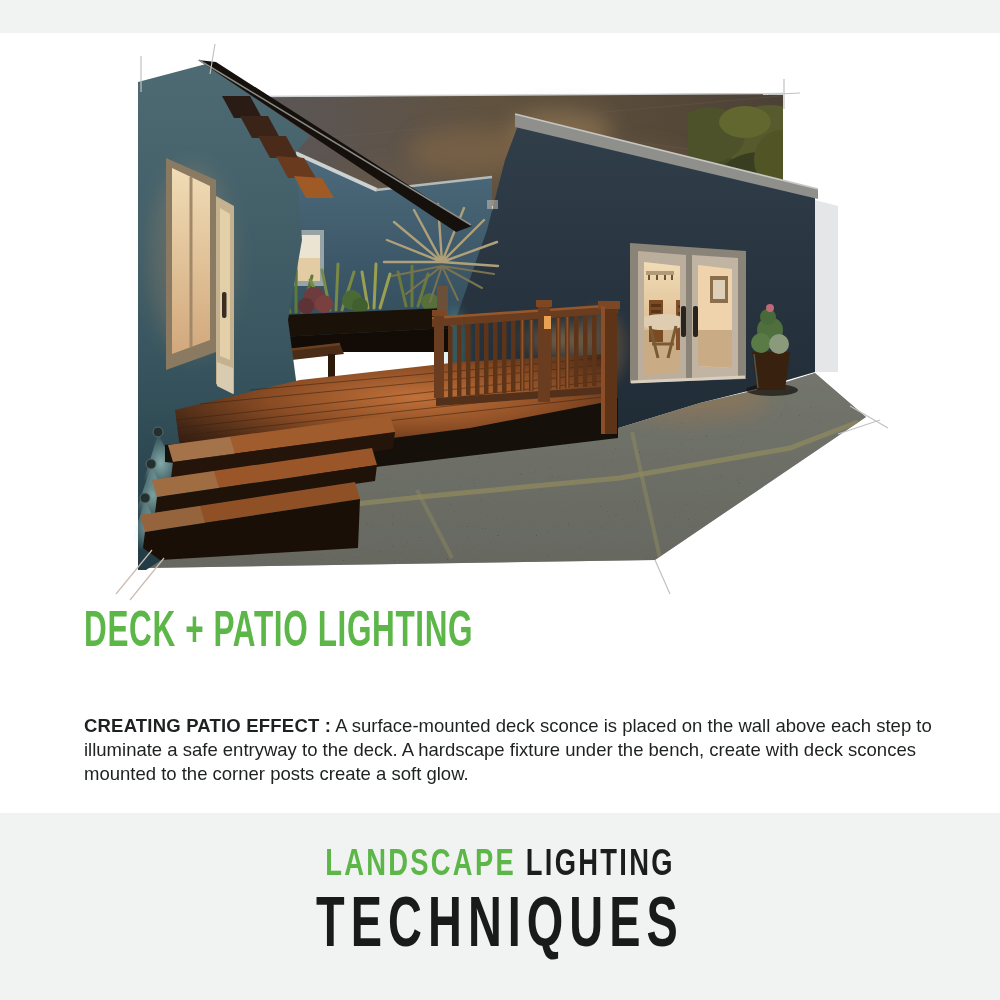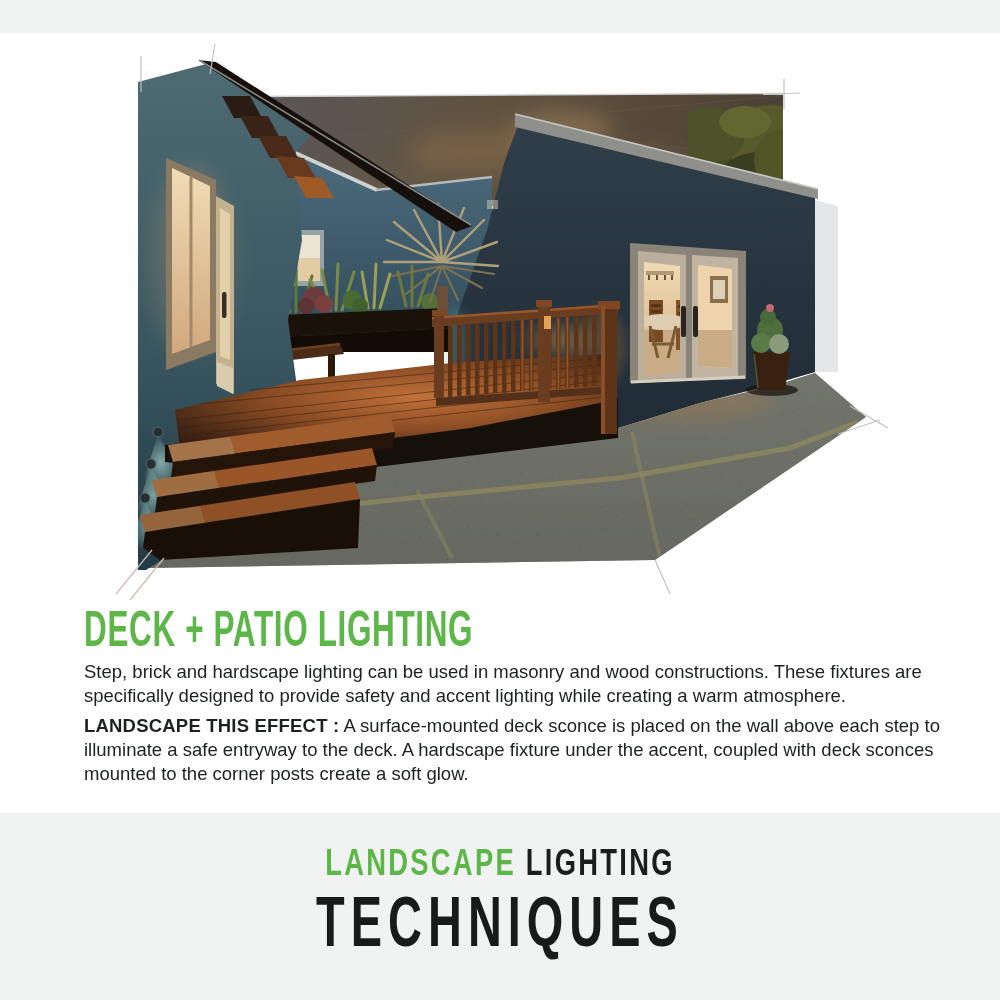--- a/index.html
+++ b/index.html
@@ -346,22 +346,21 @@
       <line x1="850" y1="406" x2="888" y2="428"></line>
       <line x1="838" y1="434" x2="880" y2="420"></line>
       <line x1="655" y1="560" x2="670" y2="594"></line>
       <line x1="152" y1="550" x2="116" y2="594" stroke="#cbbcb2"></line>
       <line x1="164" y1="558" x2="130" y2="600" stroke="#cbbcb2"></line>
     </g>
   </svg>
 
   <h1 class="section-title">DECK + PATIO LIGHTING</h1>
 
-  <p class="body-copy p1">Step, brick and hardscape lighting can be used in masonry and wood constructions. These fixtures are specifically designed to provide safety and accent lighting while creating a warm atmosphere.</p>
-
-  <p class="body-copy p2"><strong>LANDSCAPE THIS EFFECT :</strong><span> A surface-mounted deck sconce is placed on the wall above each step to illuminate a safe entryway to the deck. A hardscape fixture under the accent, coupled with deck sconces mounted to the corner posts create a soft glow.</span></p>
+
+  <p class="body-copy p2"><strong>CREATING PATIO EFFECT :</strong><span> A surface-mounted deck sconce is placed on the wall above each step to illuminate a safe entryway to the deck. A hardscape fixture under the bench, create with deck sconces mounted to the corner posts create a soft glow.</span></p>
 
   <div class="footer-lockup">
     <p class="brand-line"><span class="green">LANDSCAPE</span><span> LIGHTING</span></p>
     <span class="brand-word">TECHNIQUES</span>
   </div>
 
 </div>
 
 </body></html>

